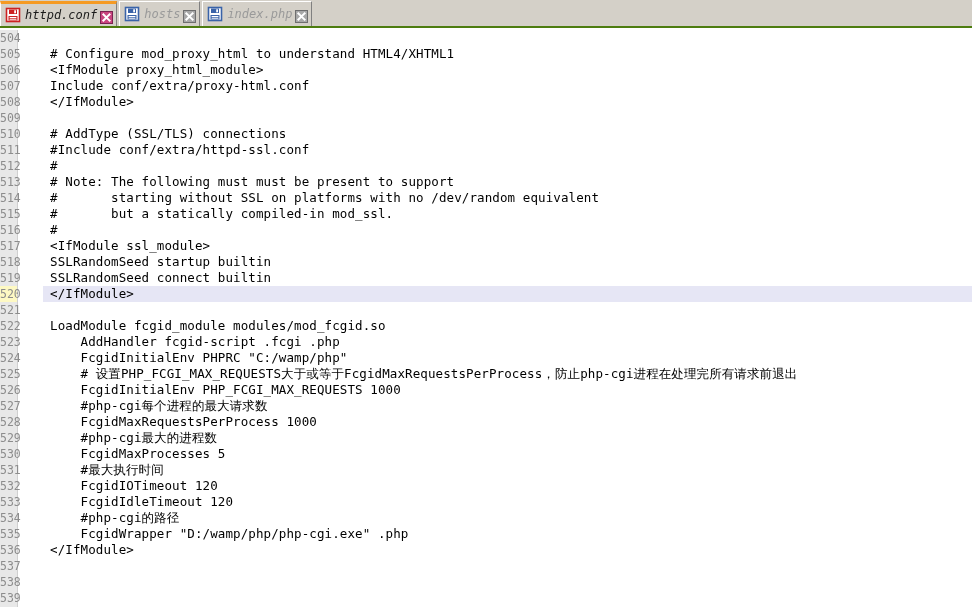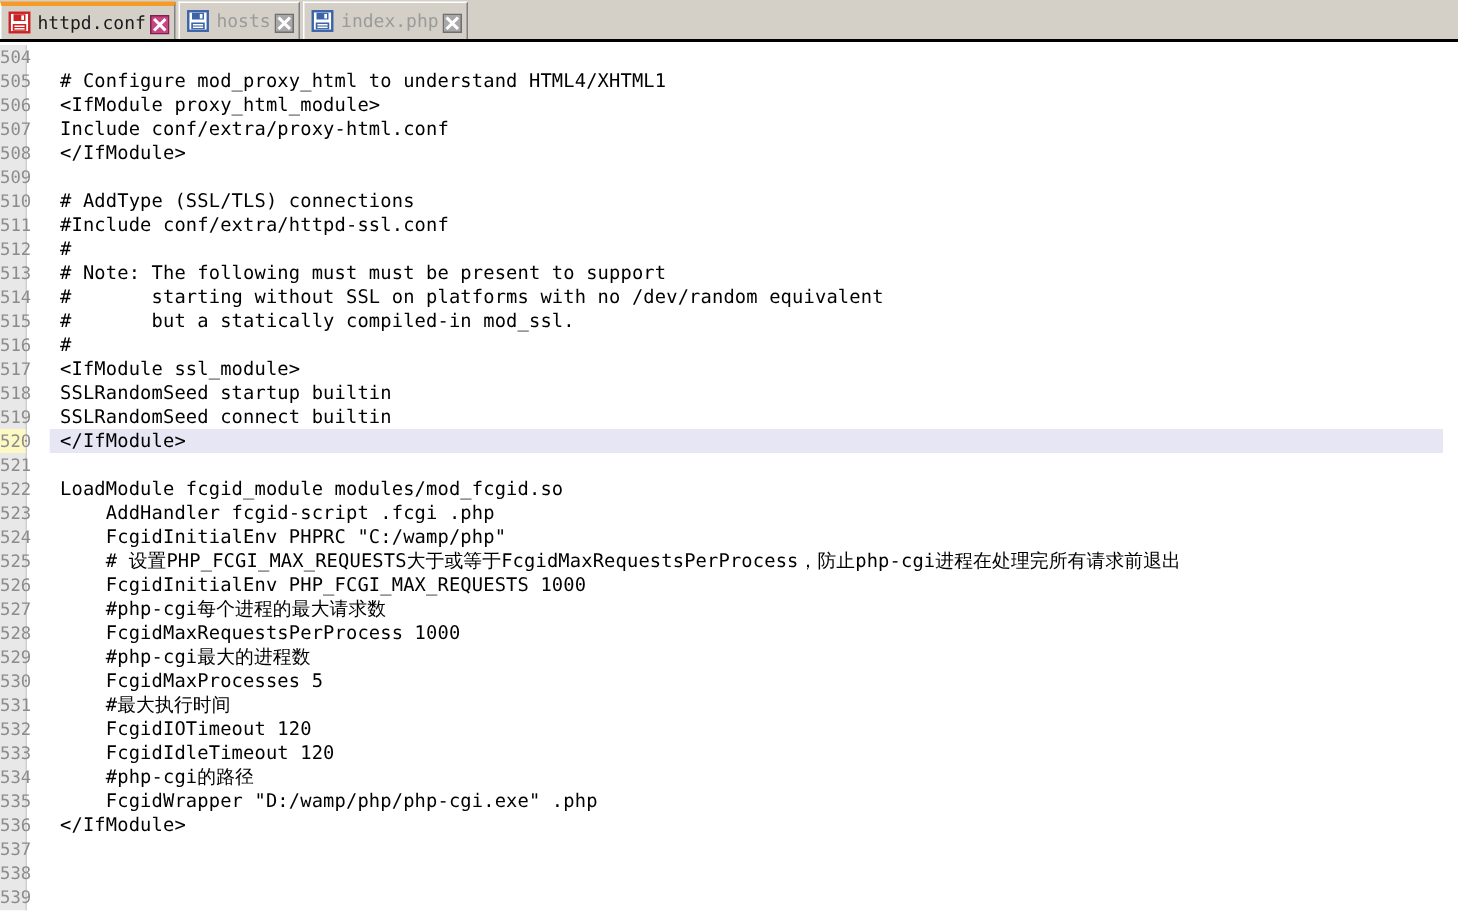--- a/index.html
+++ b/index.html
@@ -10,24 +10,25 @@
     background: #ffffff;
     font-family: "DejaVu Sans Mono", "Liberation Mono", monospace;
   }
 
   
   #tabbar {
     position: absolute;
     left: 0; top: 0;
     width: 972px; height: 28px;
     background: #d4d0c8;
-    border-bottom: 2px solid #000000;
+    border-bottom: 2px solid #4d7c0f;
     display: flex;
-    align-items: center;
+    align-items: flex-end;
     padding: 0;
+    font-style: italic;
   }
   .tab {
     position: relative;
     height: 25px;
     display: flex;
     align-items: center;
     padding: 0 3px 0 2px;
     margin-right: 2px;
     background: #d4d0c8;
     border-left: 1px solid #ffffff;
@@ -85,21 +86,21 @@
     line-height: 16px;
     font-family: "DejaVu Sans Mono", "Liberation Mono", monospace;
     font-size: 11.5px;
     color: #8c8c8c;
     text-align: right;
     padding-right: 6px;
     white-space: pre;
   }
   #code {
     position: absolute;
-    left: 33px; top: 0;
+    left: 43px; top: 0;
     width: 929px; height: 577px;
     overflow: hidden;
   }
   #code .cl {
     height: 16px;
     line-height: 16px;
     font-family: "DejaVu Sans Mono", "Liberation Mono", monospace;
     font-size: 12.5px;
     color: #000000;
     white-space: pre;

